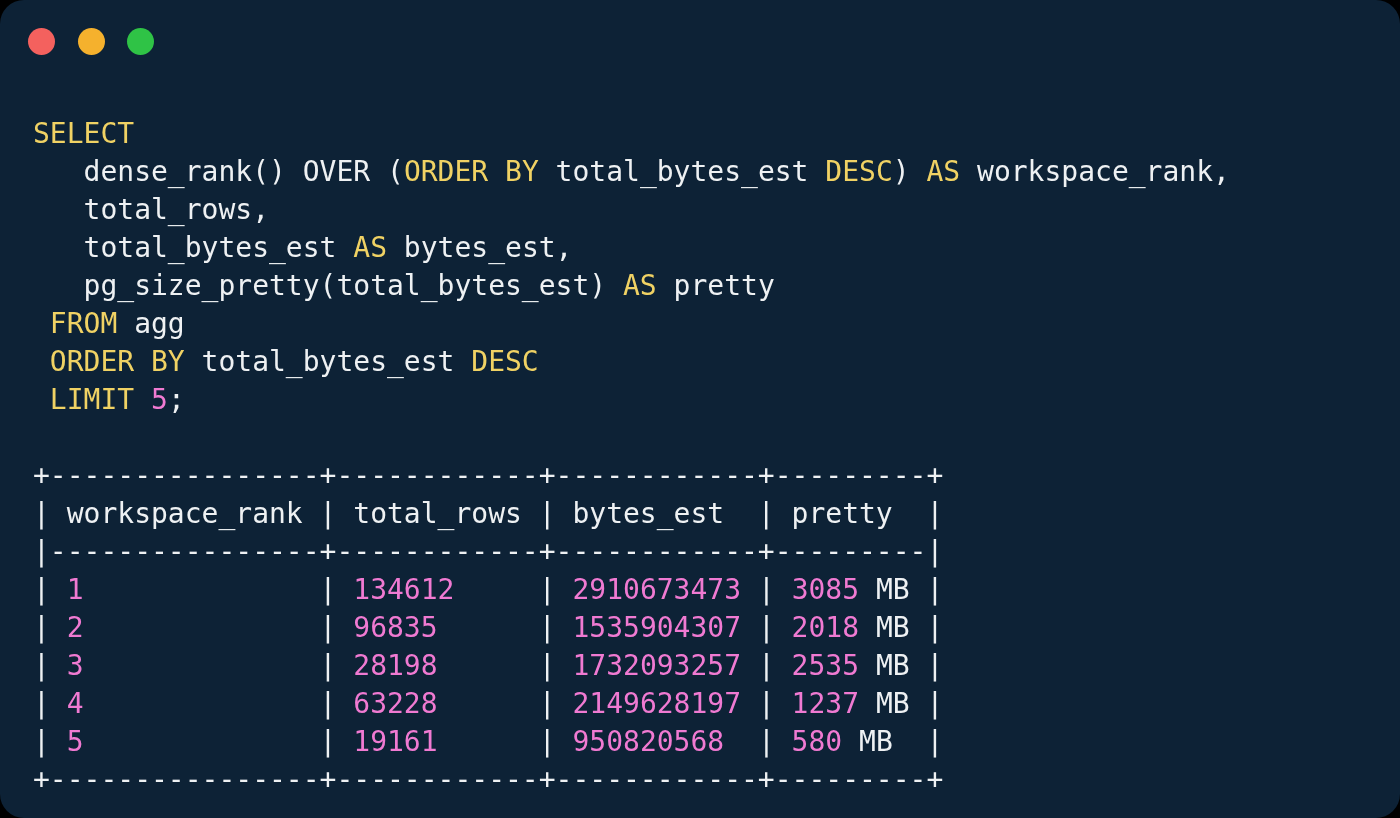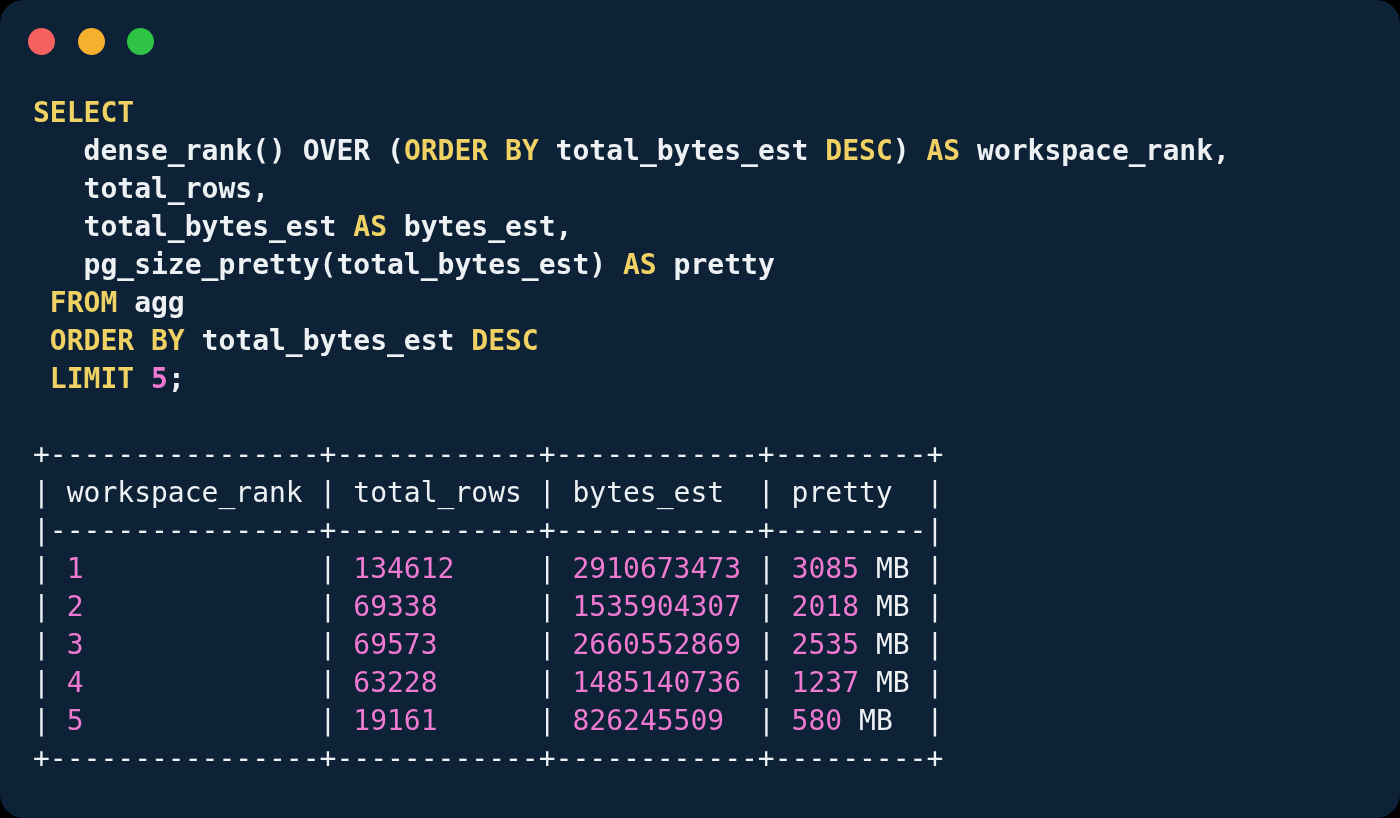--- a/index.html
+++ b/index.html
@@ -35,21 +35,21 @@
     margin-right:13px;
     vertical-align:top;
   }
   pre.code{
     margin:0;
     padding:0 0 0 33px;
     font:28px/38px "DejaVu Sans Mono","Liberation Mono",monospace;
     color:var(--text);
     white-space:pre;
   }
-  pre.code.query{margin-top:39px;font-weight:bold;}
+  pre.code.query{margin-top:60px;}
   pre.code.result{margin-top:38px;}
   .w{color:var(--text);}
   .y{color:var(--kw);}
   .p{color:var(--num);}
 </style>
 </head>
 <body>
 
 <div class="window">
   <div class="titlebar">
@@ -63,19 +63,19 @@
 <span><span class="w">   total_bytes_est </span><span class="y">AS</span><span class="w"> bytes_est,</span></span>
 <span><span class="w">   pg_size_pretty(total_bytes_est) </span><span class="y">AS</span><span class="w"> pretty</span></span>
 <span><span class="w"> </span><span class="y">FROM</span><span class="w"> agg</span></span>
 <span><span class="w"> </span><span class="y">ORDER BY</span><span class="w"> total_bytes_est </span><span class="y">DESC</span></span>
 <span><span class="w"> </span><span class="y">LIMIT</span><span class="w"> </span><span class="p">5</span><span class="w">;</span></span>
 </pre>
   <pre class="code result" id="result-block"><span><span class="w">+----------------+------------+------------+---------+</span></span>
 <span><span class="w">| workspace_rank | total_rows | bytes_est  | pretty  |</span></span>
 <span><span class="w">|----------------+------------+------------+---------|</span></span>
 <span><span class="w">| </span><span class="p">1</span><span class="w">              | </span><span class="p">134612</span><span class="w">     | </span><span class="p">2910673473</span><span class="w"> | </span><span class="p">3085</span><span class="w"> MB |</span></span>
-<span><span class="w">| </span><span class="p">2</span><span class="w">              | </span><span class="p">69338</span><span class="w">      | </span><span class="p">1535904307</span><span class="w"> | </span><span class="p">2018</span><span class="w"> MB |</span></span>
-<span><span class="w">| </span><span class="p">3</span><span class="w">              | </span><span class="p">69573</span><span class="w">      | </span><span class="p">2660552869</span><span class="w"> | </span><span class="p">2535</span><span class="w"> MB |</span></span>
-<span><span class="w">| </span><span class="p">4</span><span class="w">              | </span><span class="p">63228</span><span class="w">      | </span><span class="p">1485140736</span><span class="w"> | </span><span class="p">1237</span><span class="w"> MB |</span></span>
-<span><span class="w">| </span><span class="p">5</span><span class="w">              | </span><span class="p">19161</span><span class="w">      | </span><span class="p">826245509</span><span class="w">  | </span><span class="p">580</span><span class="w"> MB  |</span></span>
+<span><span class="w">| </span><span class="p">2</span><span class="w">              | </span><span class="p">96835</span><span class="w">      | </span><span class="p">1535904307</span><span class="w"> | </span><span class="p">2018</span><span class="w"> MB |</span></span>
+<span><span class="w">| </span><span class="p">3</span><span class="w">              | </span><span class="p">28198</span><span class="w">      | </span><span class="p">1732093257</span><span class="w"> | </span><span class="p">2535</span><span class="w"> MB |</span></span>
+<span><span class="w">| </span><span class="p">4</span><span class="w">              | </span><span class="p">63228</span><span class="w">      | </span><span class="p">2149628197</span><span class="w"> | </span><span class="p">1237</span><span class="w"> MB |</span></span>
+<span><span class="w">| </span><span class="p">5</span><span class="w">              | </span><span class="p">19161</span><span class="w">      | </span><span class="p">950820568</span><span class="w">  | </span><span class="p">580</span><span class="w"> MB  |</span></span>
 <span><span class="w">+----------------+------------+------------+---------+</span></span>
 </pre>
 </div>
 
 </body></html>

